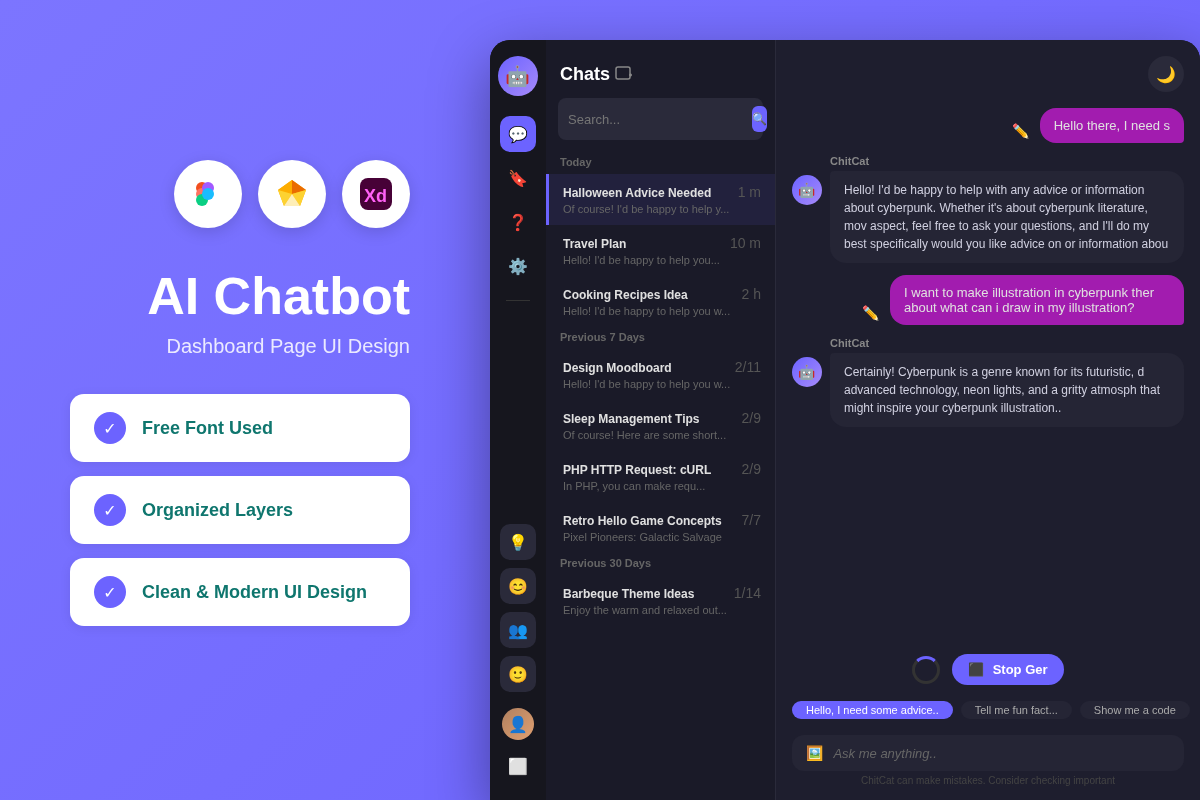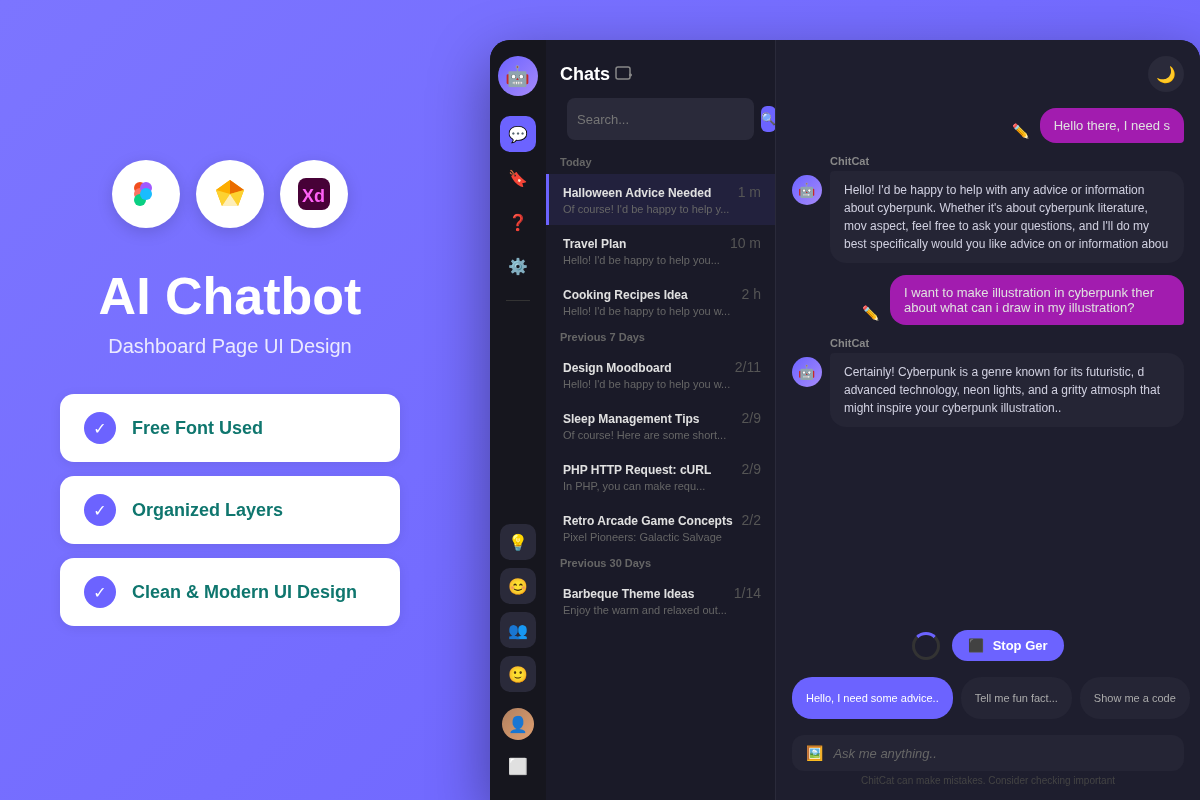--- a/index.html
+++ b/index.html
@@ -22,21 +22,21 @@
       align-items: center;
       position: relative;
     }
 
     
     .left-panel {
       width: 460px;
       height: 100%;
       display: flex;
       flex-direction: column;
-      align-items: center;
+      align-items: flex-end;
       justify-content: center;
       padding: 60px 50px;
       flex-shrink: 0;
     }
     .tool-icons {
       display: flex;
       gap: 16px;
       margin-bottom: 40px;
     }
     .tool-icon-circle {
@@ -188,21 +188,21 @@
     .new-chat-btn {
       width: 28px;
       height: 28px;
       color: #888;
       font-size: 16px;
       display: flex;
       align-items: center;
       justify-content: center;
     }
     .search-bar {
-      margin: 0 21px 12px;
+      margin: 0 12px 12px;
       background: #2a2a3a;
       border-radius: 8px;
       display: flex;
       align-items: center;
       padding: 8px 10px;
       gap: 8px;
     }
     .search-input {
       background: none;
       border: none;
@@ -392,21 +392,21 @@
     
     .quick-actions {
       display: flex;
       gap: 8px;
       padding: 8px 16px;
       overflow-x: auto;
     }
     .quick-action-pill {
       background: #252535;
       color: #aaa;
-      padding: 15px 14px;
+      padding: 3px 14px;
       border-radius: 20px;
       font-size: 11px;
       white-space: nowrap;
       flex-shrink: 0;
     }
     .quick-action-pill.purple {
       background: #6c63ff;
       color: white;
     }
 
@@ -569,22 +569,22 @@
           </div>
           <div class="chat-item">
             <div class="chat-item-header">
               <span class="chat-item-name">PHP HTTP Request: cURL</span>
               <span class="chat-item-time">2/9</span>
             </div>
             <div class="chat-item-preview">In PHP, you can make requ...</div>
           </div>
           <div class="chat-item">
             <div class="chat-item-header">
-              <span class="chat-item-name">Retro Arcade Game Concepts</span>
-              <span class="chat-item-time">2/2</span>
+              <span class="chat-item-name">Retro Hello Game Concepts</span>
+              <span class="chat-item-time">7/7</span>
             </div>
             <div class="chat-item-preview">Pixel Pioneers: Galactic Salvage</div>
           </div>
           <div class="section-label">Previous 30 Days</div>
           <div class="chat-item">
             <div class="chat-item-header">
               <span class="chat-item-name">Barbeque Theme Ideas</span>
               <span class="chat-item-time">1/14</span>
             </div>
             <div class="chat-item-preview">Enjoy the warm and relaxed out...</div>

